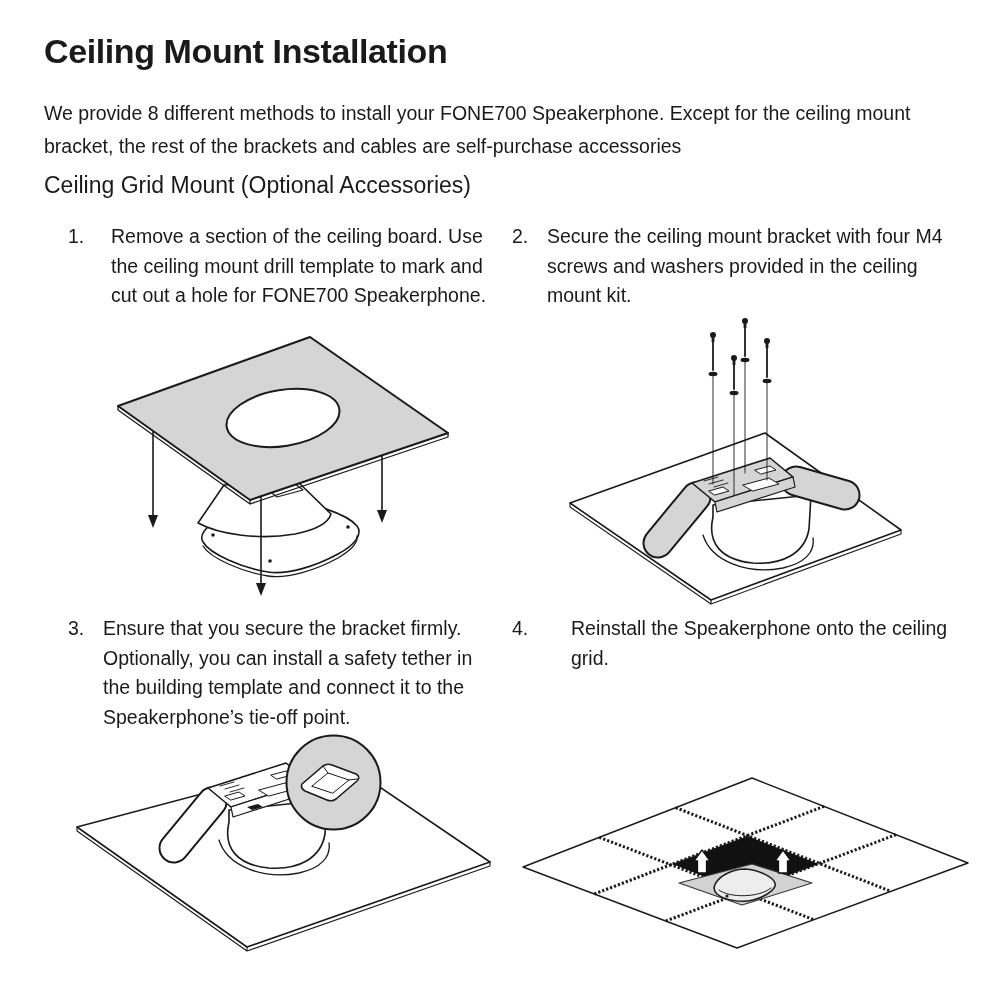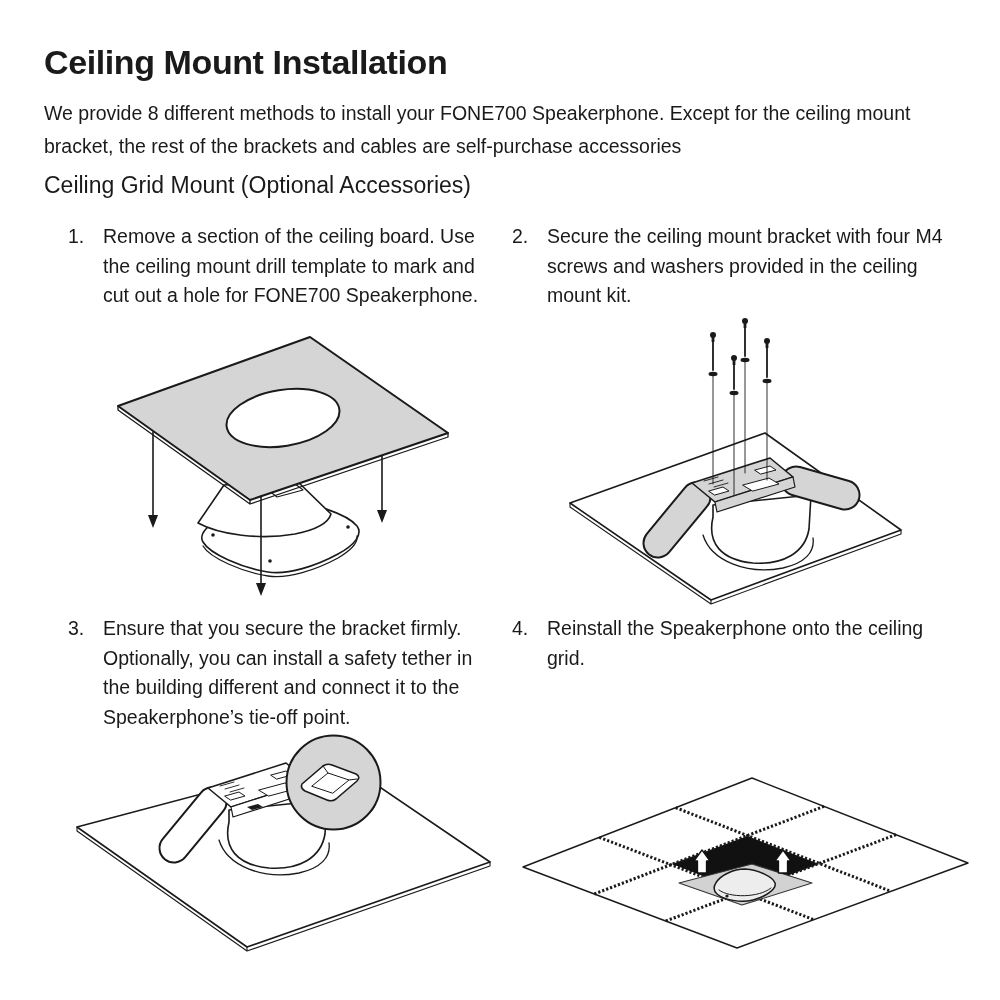--- a/index.html
+++ b/index.html
@@ -6,42 +6,42 @@
   html, body { width: 1000px; height: 1000px; }
   body {
     position: relative;
     background: #ffffff;
     font-family: "Liberation Sans", sans-serif;
     color: #1a1a1a;
     overflow: hidden;
   }
   .abs { position: absolute; }
   .title {
-    left: 44px; top: 44px;
+    left: 44px; top: 33px;
     font-size: 34px; font-weight: bold; letter-spacing: -0.4px;
     line-height: 36px;
   }
   .intro {
     left: 44px; top: 97px; width: 898px;
     font-size: 19.5px; line-height: 33px;
   }
   .subheading {
     left: 44px; top: 170px;
     font-size: 23px; font-weight: normal; line-height: 30px;
   }
   .step {
     display: flex;
     font-size: 19.5px; line-height: 29.5px;
   }
   .step .num { width: 35px; flex: none; }
   .step .txt { flex: none; }
-  #step-1 { left: 68px; top: 222px; } #step-1 .txt { width: 392px; }
+  #step-1 { left: 68px; top: 222px; } #step-1 .txt { width: 392px; margin-left: 8px; }
   #step-2 { left: 512px; top: 222px; } #step-2 .txt { width: 416px; }
   #step-3 { left: 68px; top: 614px; } #step-3 .txt { width: 392px; }
-  #step-4 { left: 512px; top: 614px; } #step-4 .txt { width: 416px; }
+  #step-4 { left: 512px; top: 614px; } #step-4 .txt { width: 416px; margin-left: 24px; }
   svg.fig { position: absolute; }
 </style>
 </head>
 <body>
 
 <h1 class="abs title">Ceiling Mount Installation</h1>
 
 <p class="abs intro">We provide 8 different methods to install your FONE700 Speakerphone. Except for the ceiling mount bracket, the rest of the brackets and cables are self-purchase accessories</p>
 
 <h2 class="abs subheading">Ceiling Grid Mount (Optional Accessories)</h2>
@@ -51,21 +51,21 @@
   <div class="txt">Remove a section of the ceiling board. Use the ceiling mount drill template to mark and cut out a hole for FONE700 Speakerphone.</div>
 </div>
 
 <div class="abs step" id="step-2">
   <span class="num">2.</span>
   <div class="txt">Secure the ceiling mount bracket with four M4 screws and washers provided in the ceiling mount kit.</div>
 </div>
 
 <div class="abs step" id="step-3">
   <span class="num">3.</span>
-  <div class="txt">Ensure that you secure the bracket firmly. Optionally, you can install a safety tether in the building different and connect it to the Speakerphone’s tie-off point.</div>
+  <div class="txt">Ensure that you secure the bracket firmly. Optionally, you can install a safety tether in the building template and connect it to the Speakerphone’s tie-off point.</div>
 </div>
 
 <div class="abs step" id="step-4">
   <span class="num">4.</span>
   <div class="txt">Reinstall the Speakerphone onto the ceiling grid.</div>
 </div>
 
 <svg class="fig" style="left:100px;top:330px" width="390" height="280" viewBox="0 0 390 280">
   <g stroke="#1a1a1a" stroke-linejoin="round" stroke-linecap="round" fill="none">
 

